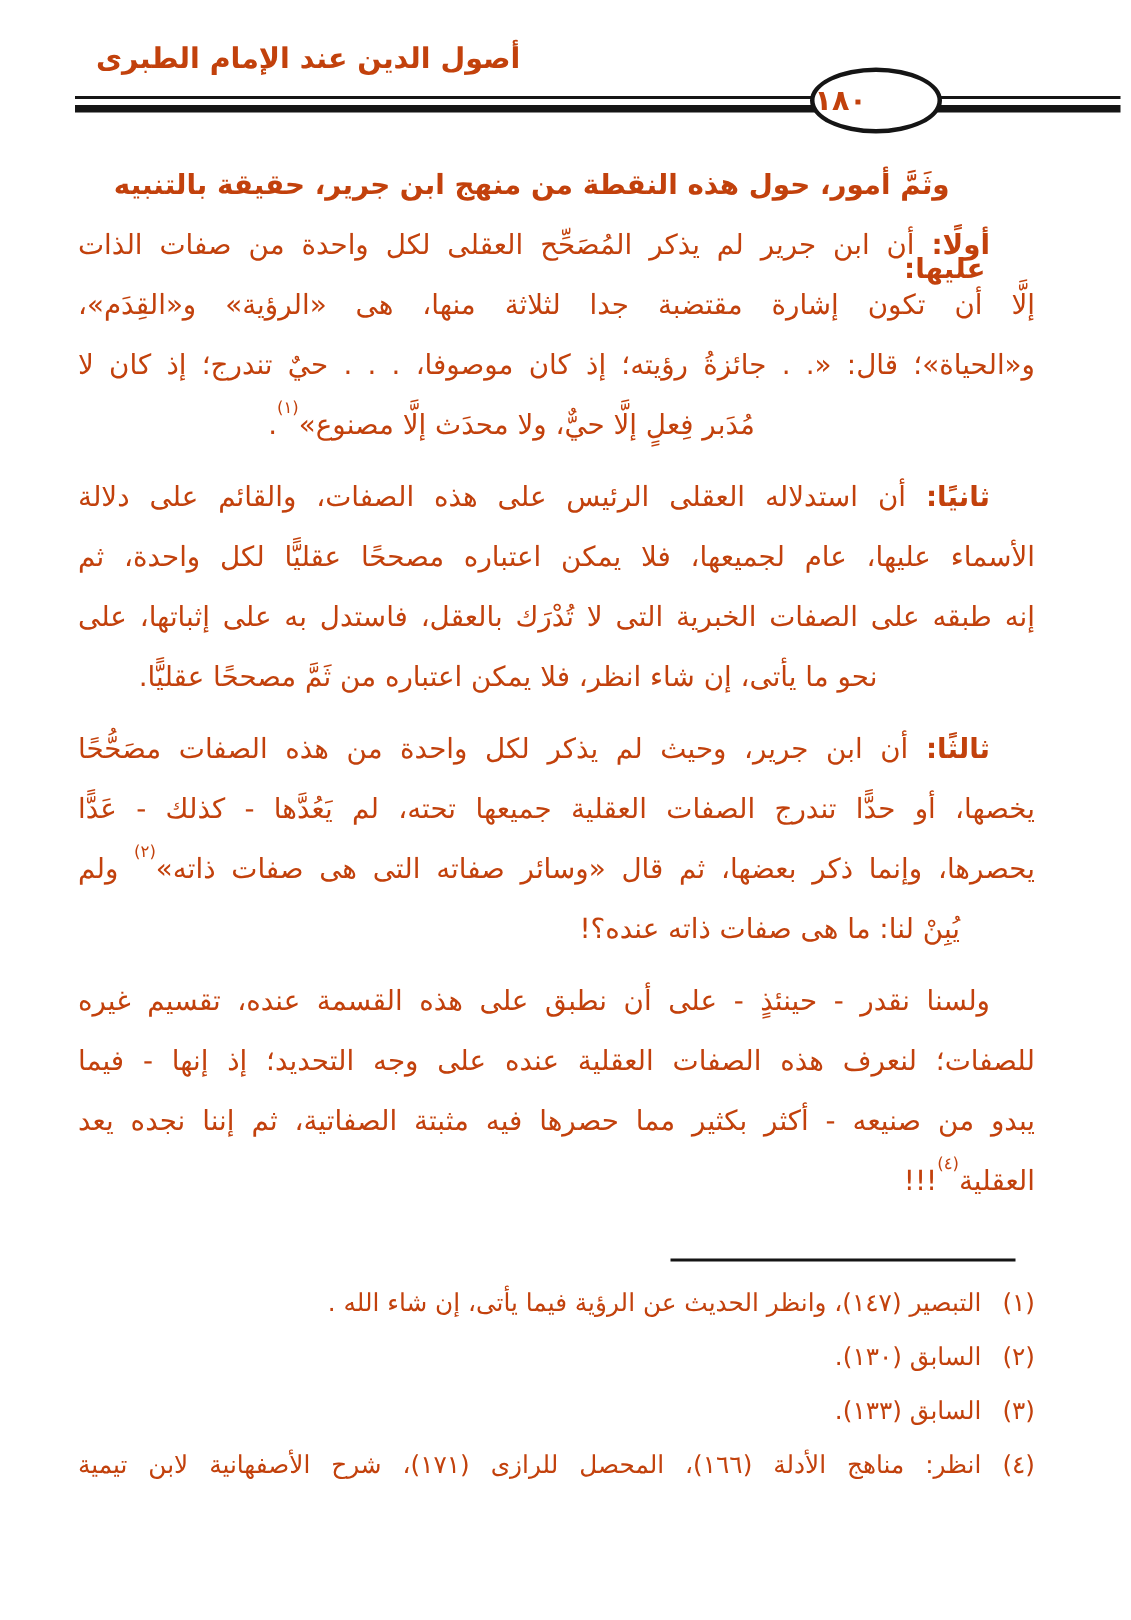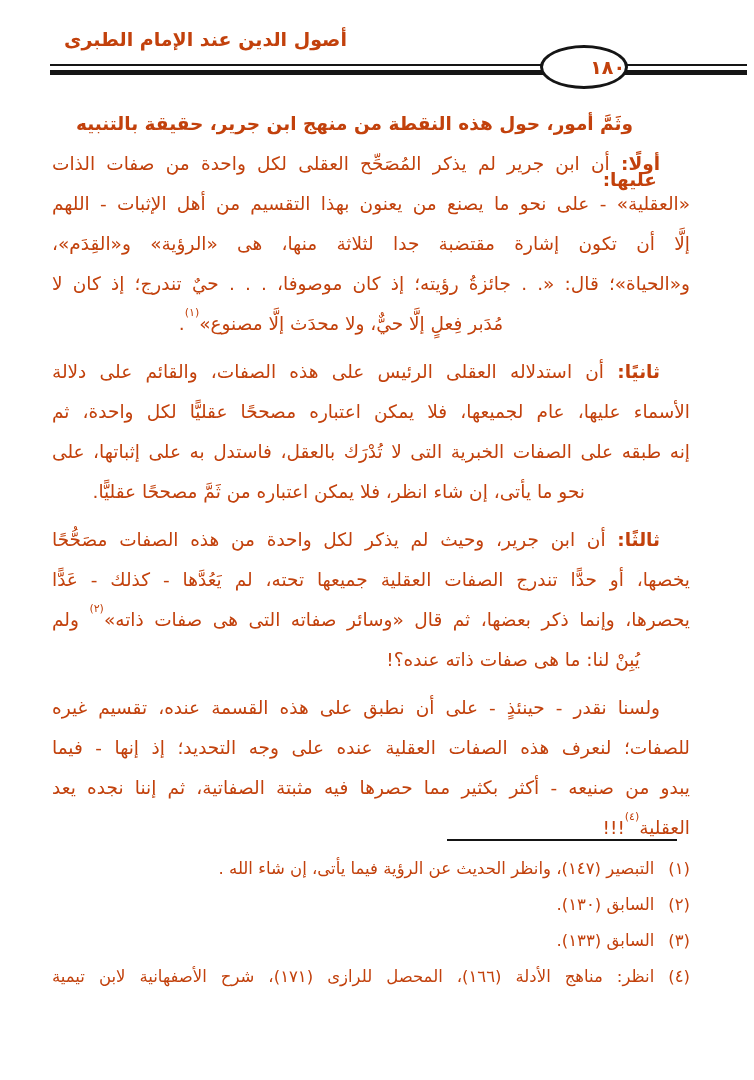--- a/index.html
+++ b/index.html
@@ -25,21 +25,21 @@
     height:4px;
     border-top:2px solid #151515;
     border-bottom:5px solid #151515;
   }
   .page-oval{
     position:absolute;left:552px;top:45px;
     width:82px;height:38px;
     background:#ffffff;
     border:3px solid #151515;
     border-radius:50%;
-    display:flex;align-items:center;justify-content:flex-start;
+    display:flex;align-items:center;justify-content:flex-end;
     font-size:19px;font-weight:bold;
     z-index:2;
   }
   
   .body-text{
     position:absolute;top:96px;right:64px;left:64px;
     direction:rtl;
     font-size:18.5px;
   }
   .para{margin:0 0 8px 0;}
@@ -89,21 +89,20 @@
   <div class="page-oval">
     <span>١٨٠</span>
   </div>
 
   <div class="body-text">
 
     <div class="intro">وثَمَّ أمور، حول هذه النقطة من منهج ابن جرير، حقيقة بالتنبيه عليها:</div>
 
     <div class="para">
       <div class="l first"><b>أولًا:</b> أن ابن جرير لم يذكر المُصَحِّح العقلى لكل واحدة من صفات الذات</div>
-      <div class="l">«العقلية» - على نحو ما يصنع من يعنون بهذا التقسيم من أهل الإثبات - اللهم</div>
       <div class="l">إلَّا أن تكون إشارة مقتضبة جدا لثلاثة منها، هى «الرؤية» و«القِدَم»،</div>
       <div class="l">و«الحياة»؛ قال: «. . جائزةُ رؤيته؛ إذ كان موصوفا، . . . حيٌ تندرج؛ إذ كان لا</div>
       <div class="l endc">مُدَبر فِعلٍ إلَّا حيٌّ، ولا محدَث إلَّا مصنوع»<sup class="fn">(١)</sup>.</div>
     </div>
 
     <div class="para">
       <div class="l first"><b>ثانيًا:</b> أن استدلاله العقلى الرئيس على هذه الصفات، والقائم على دلالة</div>
       <div class="l">الأسماء عليها، عام لجميعها، فلا يمكن اعتباره مصححًا عقليًّا لكل واحدة، ثم</div>
       <div class="l">إنه طبقه على الصفات الخبرية التى لا تُدْرَك بالعقل، فاستدل به على إثباتها، على</div>
       <div class="l endr" style="padding-right:105px;">نحو ما يأتى، إن شاء انظر، فلا يمكن اعتباره من ثَمَّ مصححًا عقليًّا.</div>

